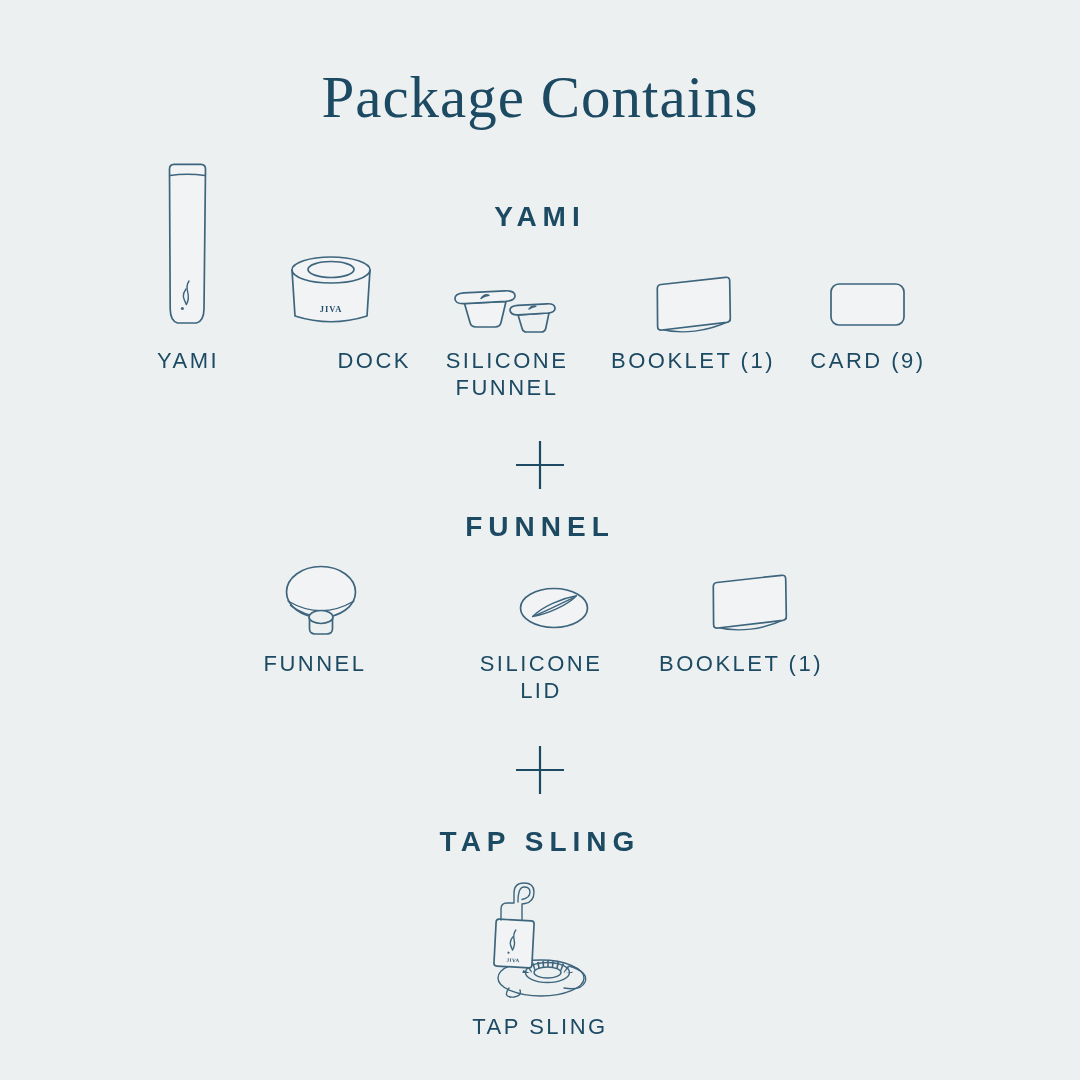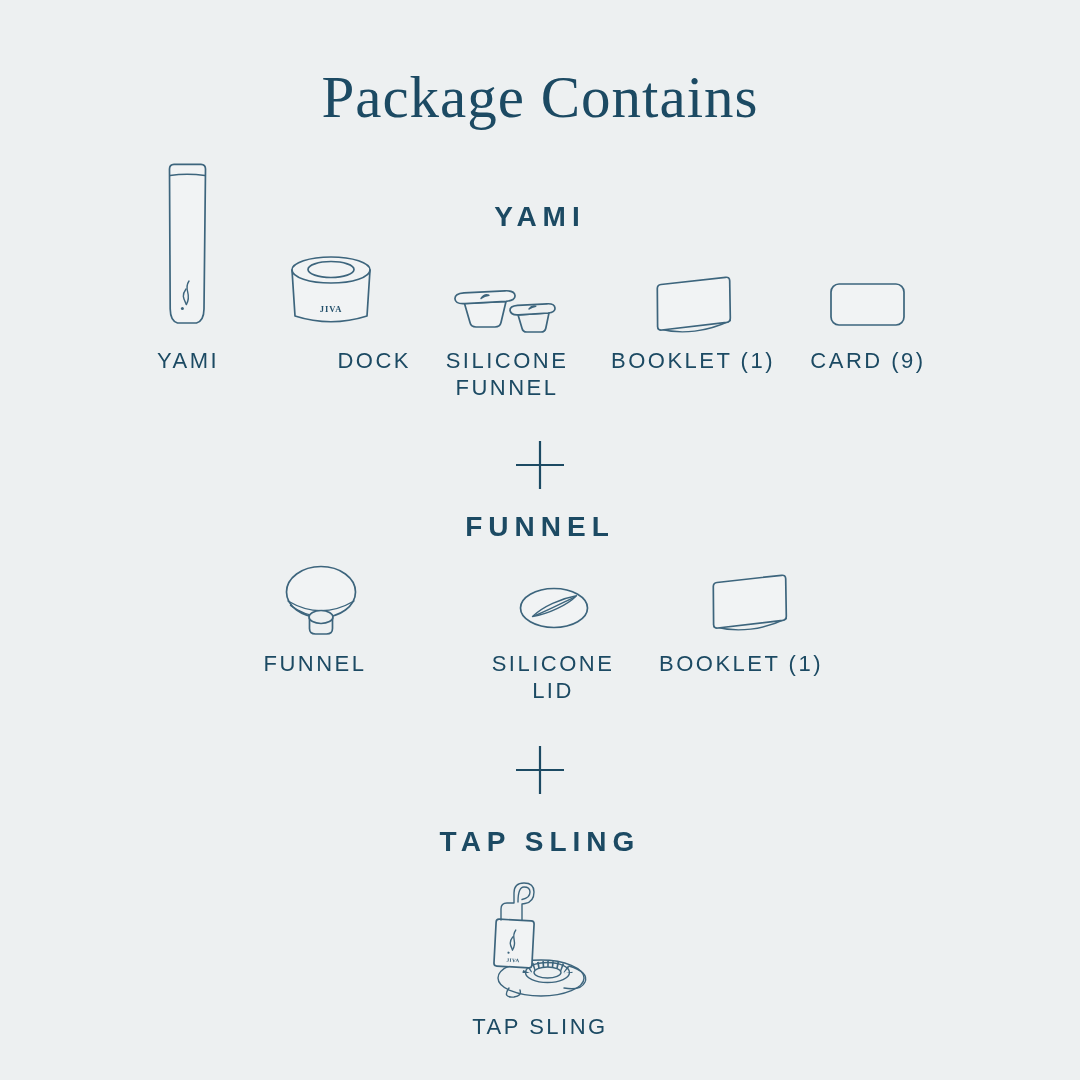--- a/index.html
+++ b/index.html
@@ -111,21 +111,21 @@
   </div>
   <div class="item-label" style="left:215px;top:650px;width:200px;">FUNNEL</div>
 
   <div class="icon" style="left:518px;top:587px;width:72px;height:42px;">
     <svg viewBox="0 0 72 42">
       <ellipse class="fillbody" cx="36" cy="21" rx="33.5" ry="19.5"></ellipse>
       <path class="stroke thin" d="M14.5 29.5 C25 19.5 43 11.5 58.5 8.8 C50 17.5 31 27 14.5 29.5 Z"></path>
       <path class="stroke thin" d="M18 28.2 C32 22.5 46.5 14.8 56.5 10.2"></path>
     </svg>
   </div>
-  <div class="item-label" style="left:468px;top:650px;width:170px;">SILICONE LID</div>
+  <div class="item-label" style="left:456px;top:650px;width:170px;">SILICONE LID</div>
 
   <div class="icon" style="left:708px;top:571px;width:82px;height:62px;">
     <svg viewBox="0 0 82 62">
       <path class="stroke thin" d="M6.2 55.8 C30 62 56 58.5 78.3 47.5"></path>
       <path class="fillbody" d="M5.3 15.6 Q5.3 12 9 11.5 L73.5 4.3 Q77.6 3.8 77.7 7.8 L78.3 45 Q78.4 48.8 74.6 49.4 L9.8 57 Q5.8 57.5 5.6 53.6 Z"></path>
     </svg>
   </div>
   <div class="item-label" style="left:631px;top:650px;width:220px;">BOOKLET (1)</div>
 
   <div class="plus" style="left:515px;top:745px;" aria-label="+">

